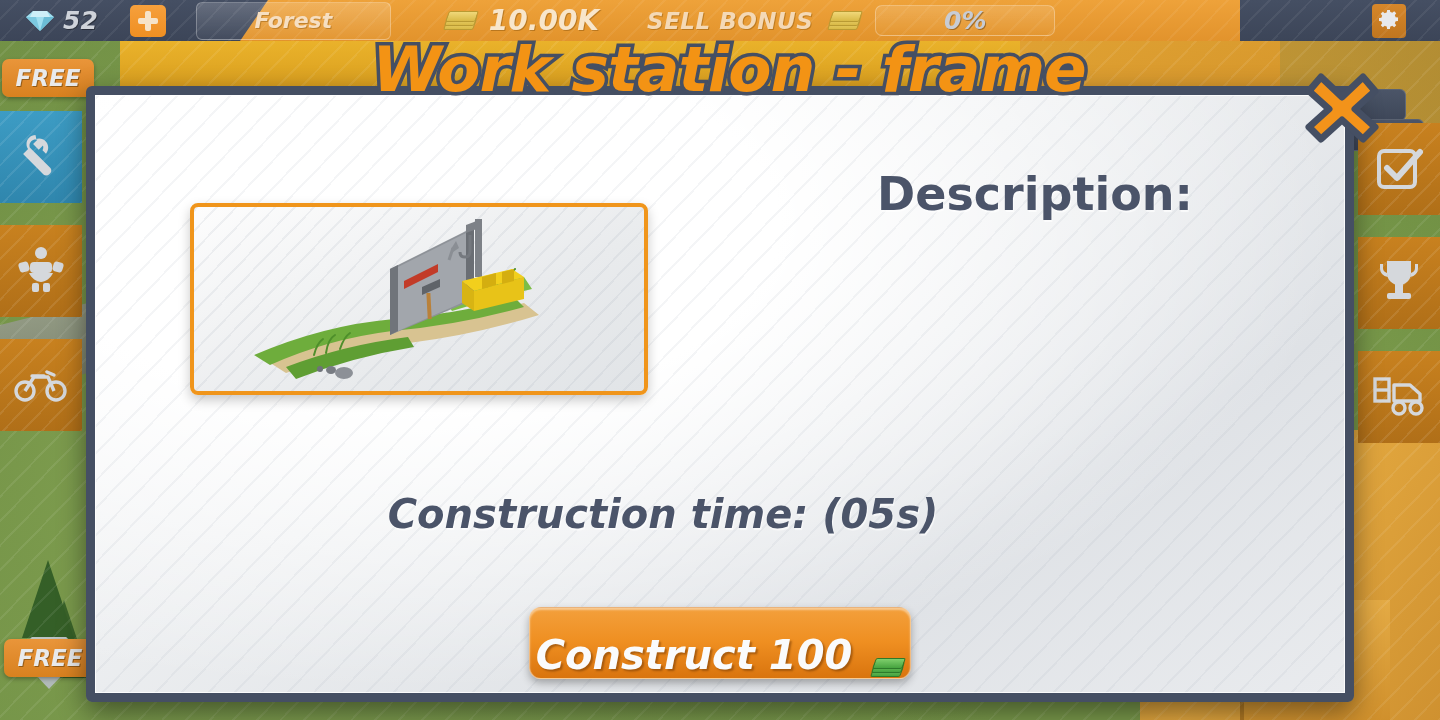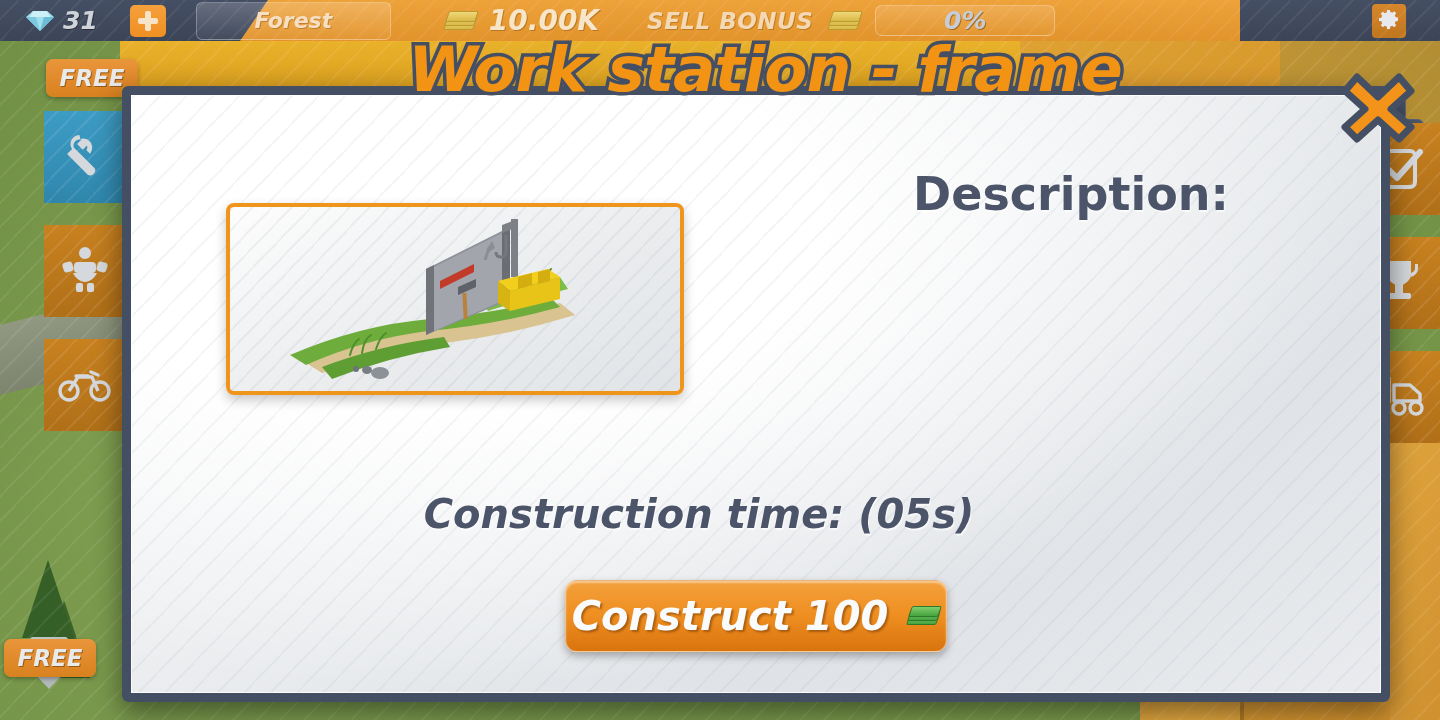--- a/index.html
+++ b/index.html
@@ -150,21 +150,21 @@
   }
   .cash i:nth-child(1){ left:2px; top:8px; }
   .cash i:nth-child(2){ left:3px; top:4px; }
   .cash i:nth-child(3){ left:4px; top:0px; }
   .cash.green i {
     background:linear-gradient(#7fcf6c,#46a33f); border-color:#2d7a2a;
   }
 
   
   .rail { position:absolute; width:82px; z-index:10; }
-  .rail.left { left:0; top:41px;padding-left:44px; }
+  .rail.left { left:0; top:41px; }
   .rail.right { right:0; top:41px; }
   .tile {
     width:82px; height:92px; margin-bottom:22px; position:relative;
     display:flex; align-items:center; justify-content:center;
     background:linear-gradient(#c8811f,#b06f18);
   }
   .tile::after {
     content:""; position:absolute; inset:0;
     background:repeating-linear-gradient(-46deg,
       rgba(255,255,255,.09) 0 2px, rgba(255,255,255,0) 2px 14px);
@@ -198,21 +198,20 @@
   #dialog {
     position:absolute; left:86px; top:86px; width:1268px; height:616px;
     border:9px solid #454f63; border-radius:6px;
     background:
       repeating-linear-gradient(-46deg,
         rgba(150,160,175,.10) 0 2px, rgba(255,255,255,0) 2px 19px),
       radial-gradient(ellipse at 25% 22%, #ffffff 0 28%, rgba(255,255,255,0) 70%),
       linear-gradient(150deg,#fbfbfc 0%, #eceef0 42%, #dfe2e6 72%, #e9ebee 100%);
     box-shadow:0 10px 28px rgba(0,0,0,.45);
     z-index:20;
-    margin-left:36px;
   }
   #dialog::before {
     content:""; position:absolute; inset:0;
     border:1px solid rgba(255,255,255,.8); pointer-events:none;
   }
 
   #dialog-title {
     position:absolute; left:0; top:-62px; width:1268px; text-align:center;
     font-family:"DejaVu Sans", sans-serif; font-style:italic; font-weight:bold;
     font-size:63px; letter-spacing:-1px; color:#f39314;
@@ -248,26 +247,26 @@
     text-shadow:1px 1px 1px rgba(255,255,255,.7);
   }
   .ctime {
     position:absolute; left:0; top:396px; width:1136px; text-align:center;
     font-family:"DejaVu Sans", sans-serif; font-style:italic; font-weight:bold;
     font-size:40px; color:#4b5469;
     text-shadow:1px 2px 1px rgba(255,255,255,.7);
   }
 
   .construct-btn {
-    position:absolute; left:50%; top:485px; transform:translateX(-50%);
+    position:absolute; left:50%; top:512px; transform:translateX(-50%);
     width:382px; height:72px; border-radius:12px;
     background:linear-gradient(#f3a03c 0%, #ef8f21 48%, #d9740e 100%);
     border:1px solid rgba(255,255,255,.45);
     box-shadow:0 4px 9px rgba(0,0,0,.3), inset 0 2px 2px rgba(255,255,255,.45);
-    display:flex; align-items:center; justify-content:center; gap:18px;
+    display:flex; align-items:flex-end; justify-content:center; gap:18px;
     cursor:pointer;
   }
   .construct-txt {
     font-family:"DejaVu Sans", sans-serif; font-style:italic; font-weight:bold;
     font-size:40px; color:#fafbfc; text-shadow:2px 2px 2px rgba(120,60,5,.55);
   }
 </style>
 </head>
 <body>
 
@@ -291,21 +290,21 @@
 
   <div class="tb">
     <span class="gem-icon">
       <svg width="28" height="20" viewBox="0 0 28 20">
         <polygon points="7,0 21,0 28,6 14,20 0,6" fill="#9fdff0"></polygon>
         <polygon points="7,0 21,0 24,6 4,6" fill="#cdeff8"></polygon>
         <polygon points="14,20 0,6 10,6" fill="#7cc9e0"></polygon>
         <polygon points="14,20 28,6 18,6" fill="#6bbdd6"></polygon>
       </svg>
     </span>
-    <span class="gem-count">31</span>
+    <span class="gem-count">52</span>
 
     <div class="plus-btn"></div>
 
     <div class="pill pill-zone">
       <span class="pill-label">Forest</span>
     </div>
 
     <div class="money-wrap">
       <span class="cash">
           <i></i>

